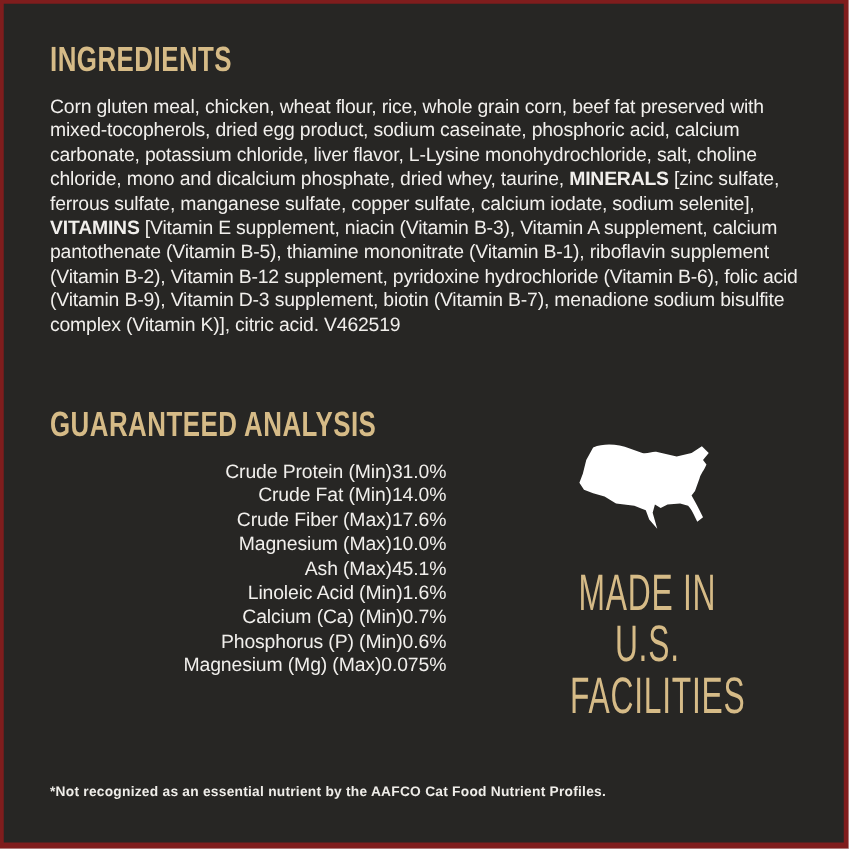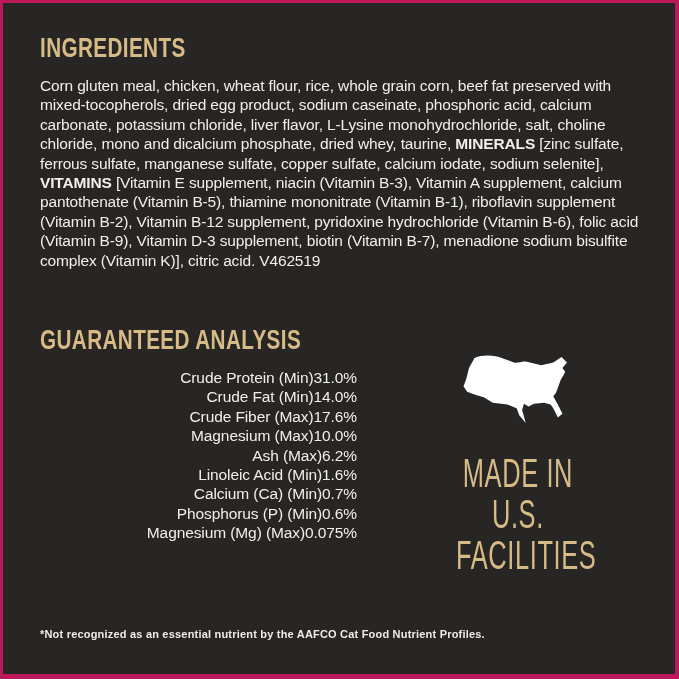--- a/index.html
+++ b/index.html
@@ -5,21 +5,21 @@
   html, body {
     margin: 0;
     padding: 0;
     background: #ffffff;
     font-family: "Liberation Sans", sans-serif;
   }
   .frame {
     position: relative;
     width: 679px;
     height: 679px;
-    background: #be185d;
+    background: #7f1d1d;
     overflow: hidden;
   }
   .label-bg {
     position: absolute;
     left: 3px;
     top: 3px;
     right: 4px;
     bottom: 5px;
     background: #272624;
   }
@@ -126,21 +126,21 @@
       <div class="analysis-row">
         <span class="row-label">Crude Fiber (Max)</span>
         <span class="row-value">17.6%</span>
       </div>
       <div class="analysis-row">
         <span class="row-label">Magnesium (Max)</span>
         <span class="row-value">10.0%</span>
       </div>
       <div class="analysis-row">
         <span class="row-label">Ash (Max)</span>
-        <span class="row-value">6.2%</span>
+        <span class="row-value">45.1%</span>
       </div>
       <div class="analysis-row">
         <span class="row-label">Linoleic Acid (Min)</span>
         <span class="row-value">1.6%</span>
       </div>
       <div class="analysis-row">
         <span class="row-label">Calcium (Ca) (Min)</span>
         <span class="row-value">0.7%</span>
       </div>
       <div class="analysis-row">

